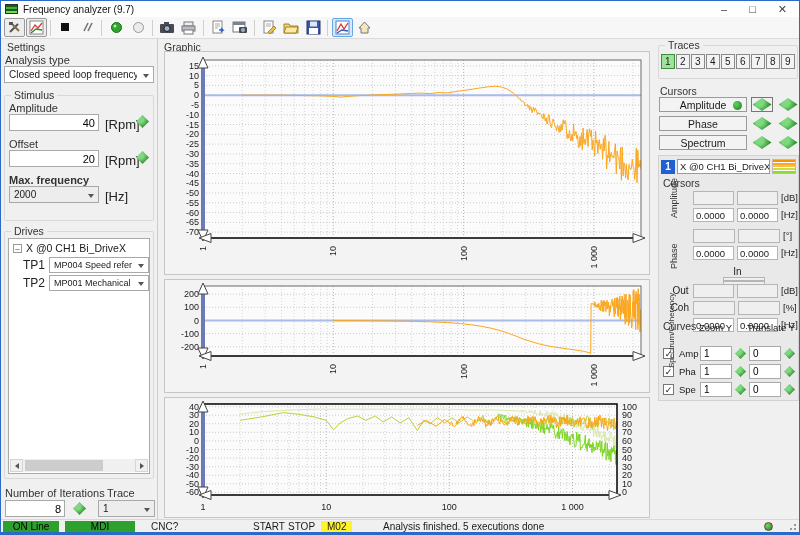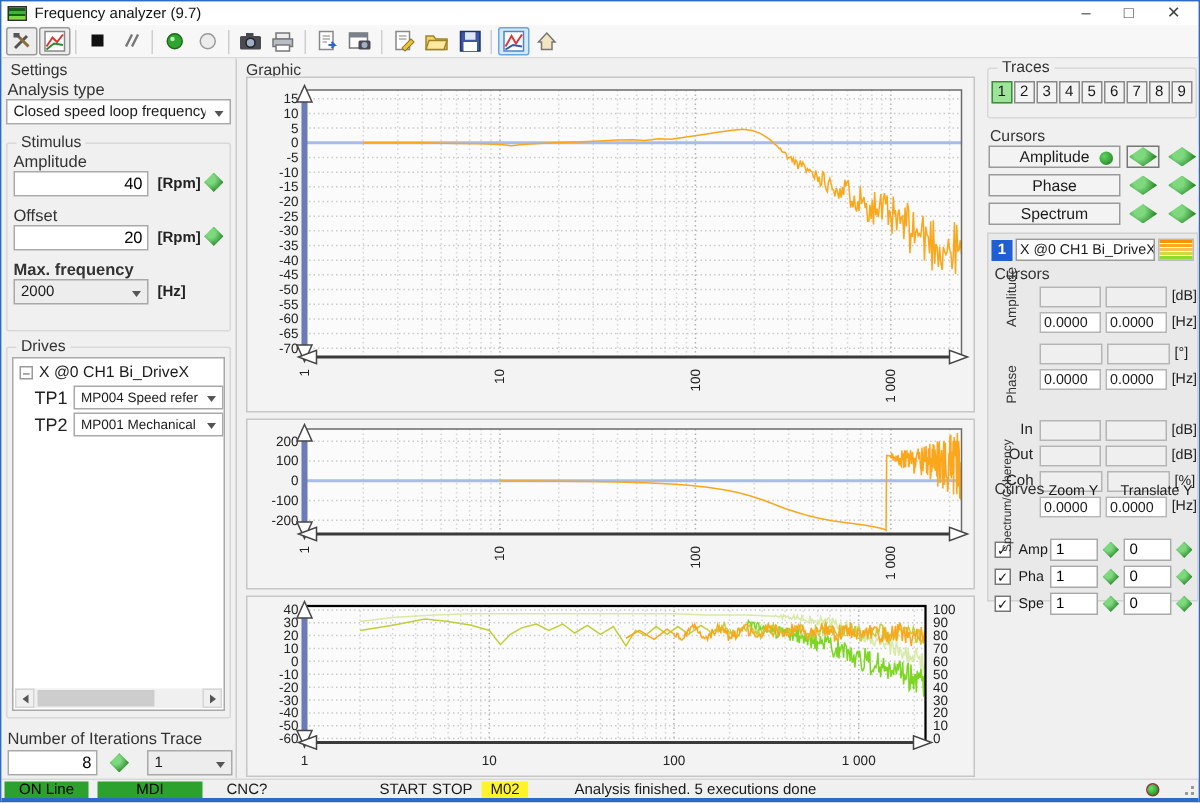--- a/index.html
+++ b/index.html
@@ -34,21 +34,21 @@
   .sel { border:1px solid #A9A9A9; background:#fff; height:17px; display:flex; align-items:center; position:relative; padding:0 16px 0 4px; overflow:hidden; white-space:nowrap; }
   .sel.gray { background:#EDEDED; }
   .sel .arr { position:absolute; right:4px; top:7px; width:0; height:0; border-left:3.5px solid transparent; border-right:3.5px solid transparent; border-top:4px solid #555; }
   .sel .txt { font-size:10px; overflow:hidden; text-overflow:clip; white-space:nowrap; }
 
   .diamond { display:inline-block; width:13px; height:13px; background:radial-gradient(circle at 35% 35%, #7ED87E 0 25%, #2F8F2F 70%, #16601b 100%); clip-path:polygon(50% 0,100% 50%,50% 100%,0 50%); }
   .diamond.wide { width:19px; height:13px; }
   .dbtn { width:22px; height:15px; display:flex; align-items:center; justify-content:center; background:#F0F0F0; }
   .dbtn.focus { border:1px solid #777; }
 
-  .unit { font-size:10px; color:#222;font-weight:bold; }
+  .unit { font-size:13px; color:#222; }
 
   
   .tree-box { position:absolute; background:#fff; border:1px solid #A9A9A9; }
   .tree-root { display:flex; align-items:center; gap:4px; padding:3px 2px 1px 4px; }
   .expander { width:9px; height:9px; border:1px solid #999; background:#fff; font-size:8px; line-height:7px; text-align:center; color:#333; }
   .tp-row { display:flex; align-items:center; margin:2px 0 0 14px; }
   .tp-label { font-size:12px; color:#222; width:26px; }
   .hscroll { position:absolute; bottom:1px; left:1px; right:1px; height:13px; background:#F0F0F0; display:flex; align-items:center; }
   .hs-btn { width:13px; height:13px; background:#F0F0F0; border:1px solid #D5D5D5; display:flex; align-items:center; justify-content:center; }
   .hs-thumb { height:11px; background:#CDCDCD; flex:0 0 78px; margin-left:2px; }
@@ -592,21 +592,21 @@
         <span class="cvf"></span>
         <span class="cvu">[°]</span>
       </div>
       <div class="cvrow">
         <span class="cvf val">0.0000</span>
         <span class="cvf val">0.0000</span>
         <span class="cvu">[Hz]</span>
       </div>
 
       <span class="vlab" style="left:8px;top:212px;font-size:8px;">Spectrum/Coherency</span>
-      <div class="cvrow" style="margin-top:19px;">
+      <div class="cvrow" style="margin-top:6px;flex-direction:column;">
         <span class="inlab">In</span>
         <span class="cvf"></span>
         <span class="cvf"></span>
         <span class="cvu">[dB]</span>
       </div>
       <div class="cvrow">
         <span class="inlab">Out</span>
         <span class="cvf"></span>
         <span class="cvf"></span>
         <span class="cvu">[dB]</span>

